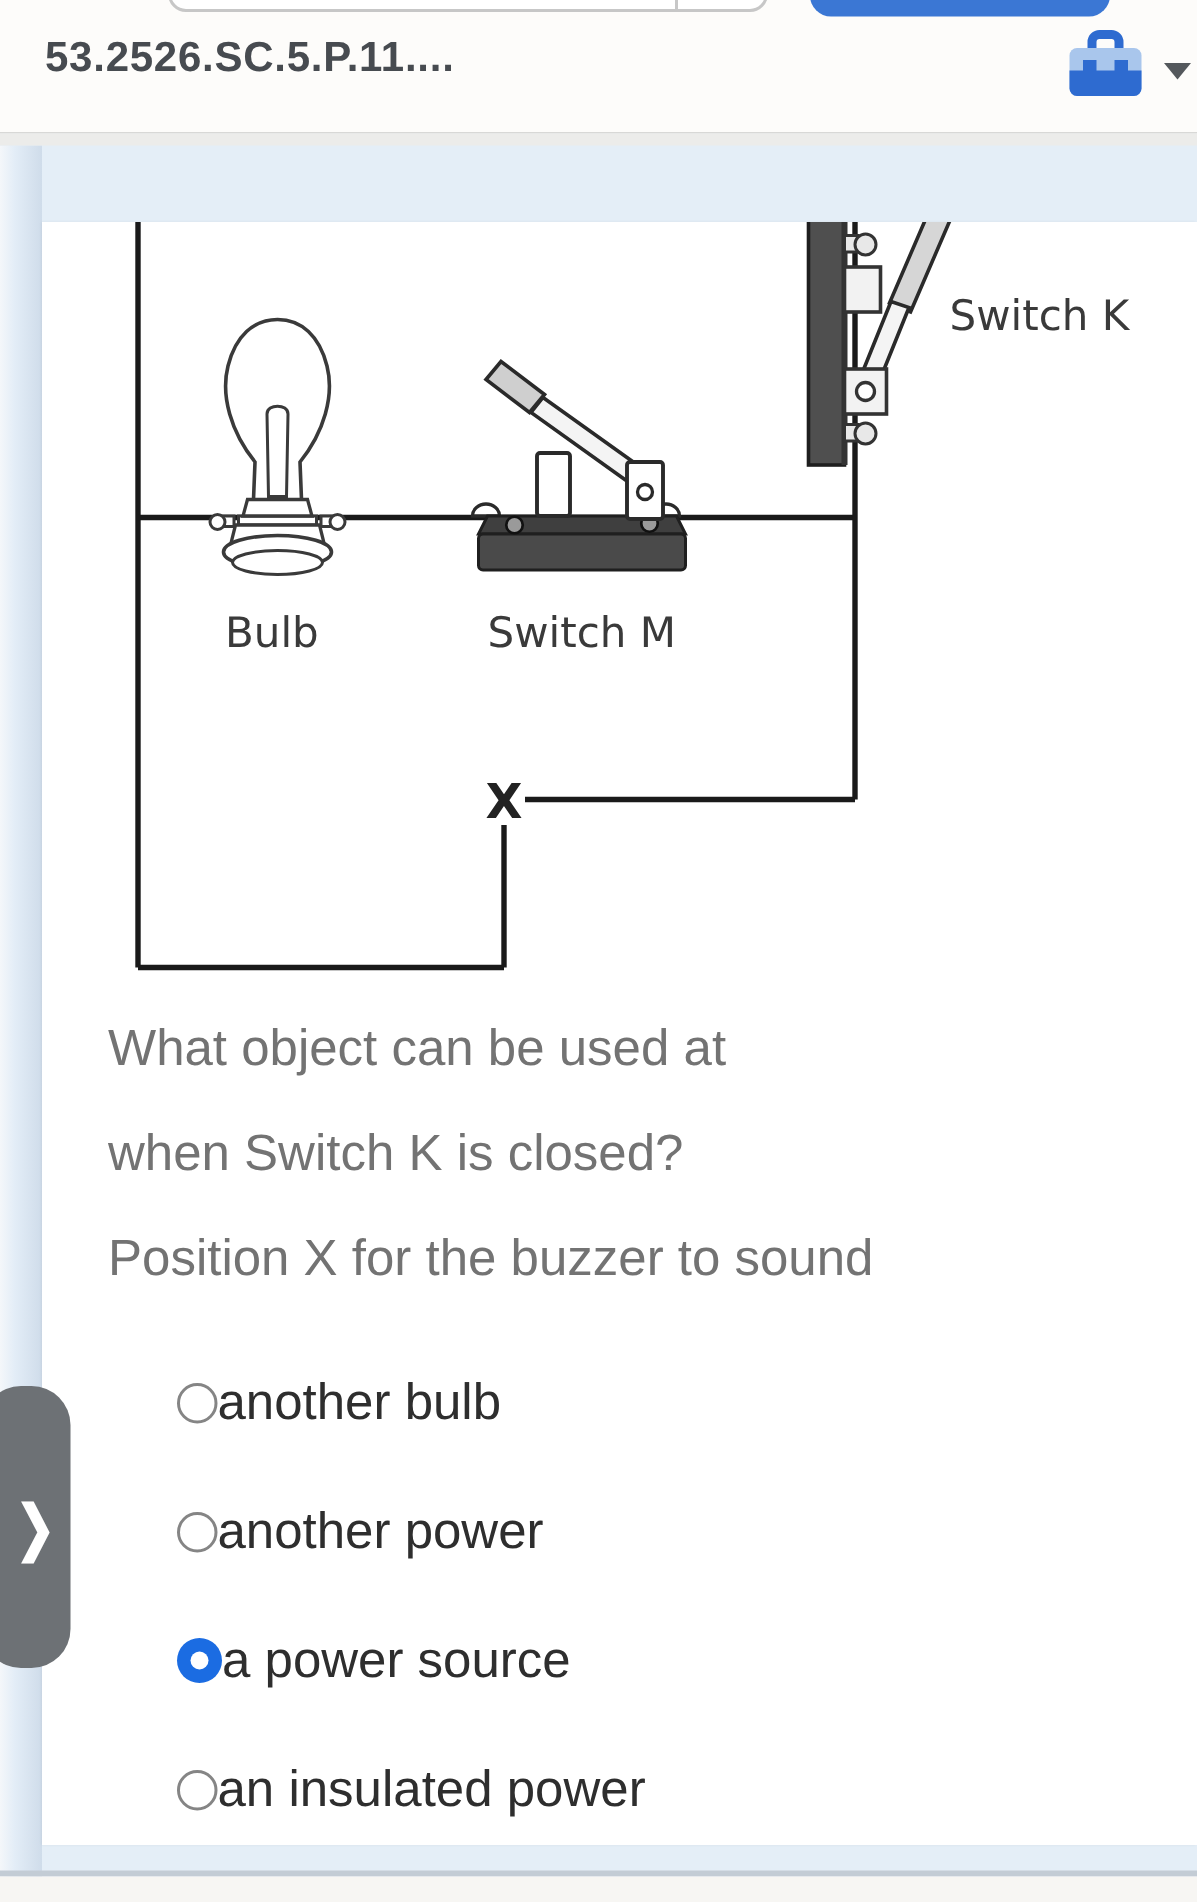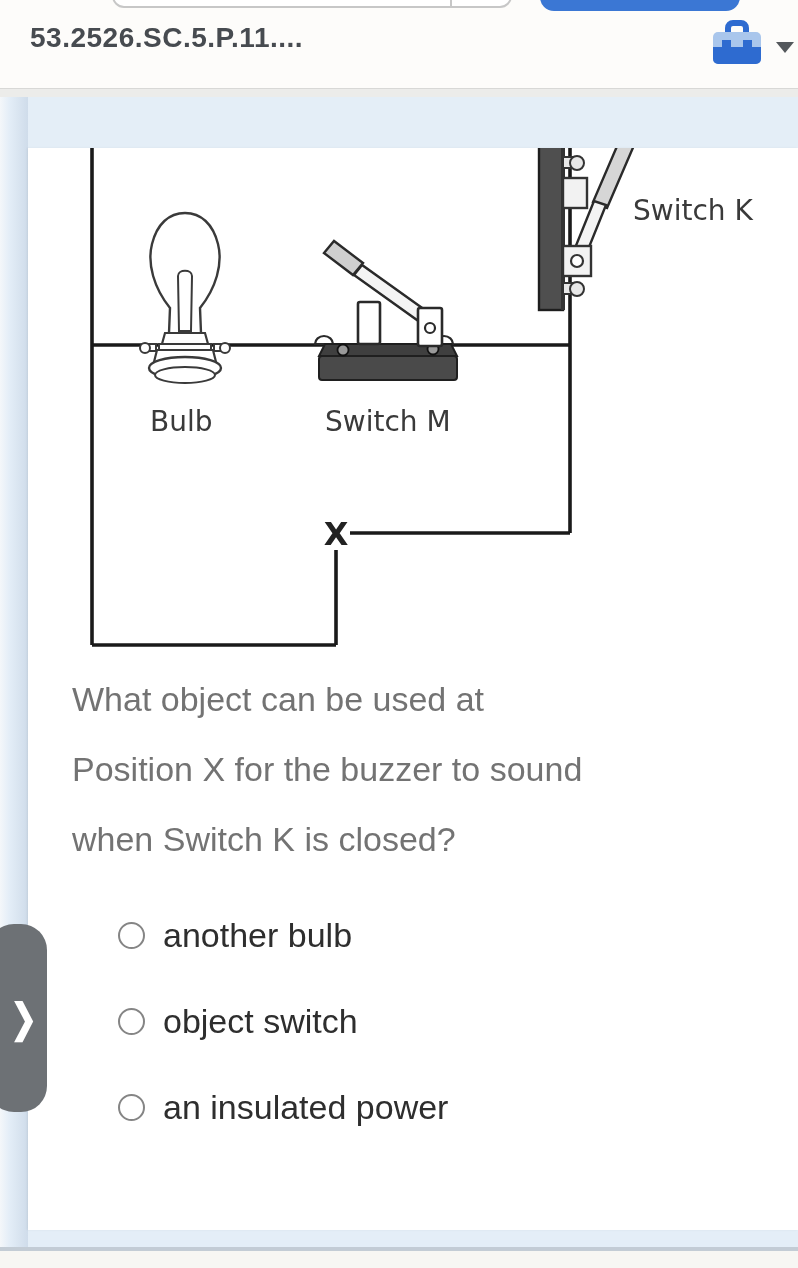--- a/index.html
+++ b/index.html
@@ -22,21 +22,21 @@
 
   .diagram-svg{position:absolute;left:0;top:0;}
 
   .question{position:absolute;left:44px;top:516px;width:700px;font-size:34px;line-height:70px;color:#737373;}
 
   .options{position:absolute;left:0;top:744px;width:760px;}
   .option{display:flex;align-items:center;height:86px;padding-left:90px;cursor:pointer;}
   .radio{flex:0 0 auto;width:27px;height:27px;border:2.5px solid #858585;border-radius:50%;background:#fff;box-sizing:border-box;position:relative;}
   .option.selected .radio{width:30px;height:30px;border:none;background:#1b6ce2;}
   .option.selected .radio::after{content:"";position:absolute;left:50%;top:50%;width:12px;height:12px;margin:-6px 0 0 -6px;border-radius:50%;background:#ffffff;}
-  .option-label{margin-left:18px;font-size:34px;color:#2e2e2e;}
+  .option-label{font-size:34px;color:#2e2e2e;}
 
   
   .drawer-tab{position:absolute;left:-12px;top:924px;width:59px;height:188px;background:#6d7175;border-radius:26px;z-index:6;display:flex;align-items:center;justify-content:flex-end;cursor:pointer;}
   .drawer-chevron{color:#ffffff;font-size:32px;font-weight:bold;margin-right:10px;transform:scaleY(1.25);}
 
   
   .bottom-line{position:absolute;left:0;top:1247px;width:798px;height:4px;background:#c3ccd5;}
   .bottom-strip{position:absolute;left:0;top:1251px;width:798px;height:17px;background:#f7f6f3;}
 
   svg text{font-family:"DejaVu Sans","Liberation Sans",sans-serif;}
@@ -122,32 +122,36 @@
       </g>
 
       <text x="122" y="283" font-size="28" fill="#3a3a3a">Bulb</text>
       <text x="297" y="283" font-size="28" fill="#3a3a3a">Switch M</text>
       <text x="605" y="72" font-size="28" fill="#3a3a3a">Switch K</text>
       <text x="308" y="397" font-size="32" font-weight="bold" fill="#222222" text-anchor="middle">X</text>
     </svg>
 
     <div class="question">
       <div>What object can be used at</div>
+      <div>when Switch K is closed?</div>
       <div>Position X for the buzzer to sound</div>
-      <div>when Switch K is closed?</div>
     </div>
 
     <div class="options">
       <div class="option">
         <div class="radio"></div>
         <div class="option-label">another bulb</div>
       </div>
       <div class="option">
         <div class="radio"></div>
-        <div class="option-label">object switch</div>
+        <div class="option-label">another power</div>
+      </div>
+      <div class="option selected">
+        <div class="radio"></div>
+        <div class="option-label">a power source</div>
       </div>
       <div class="option">
         <div class="radio"></div>
         <div class="option-label">an insulated power</div>
       </div>
     </div>
   </div>
 
   <div class="drawer-tab">
     <span class="drawer-chevron">❯</span>

